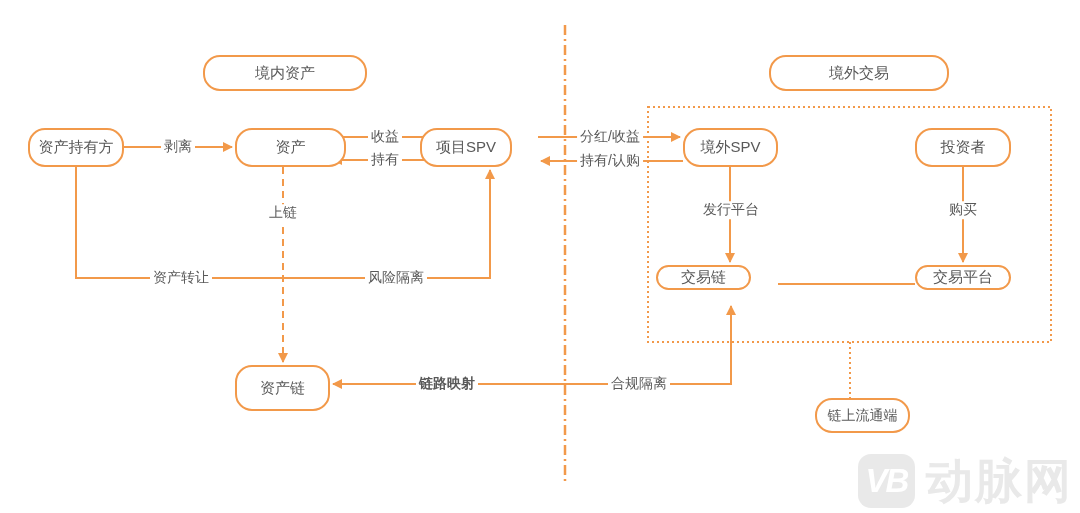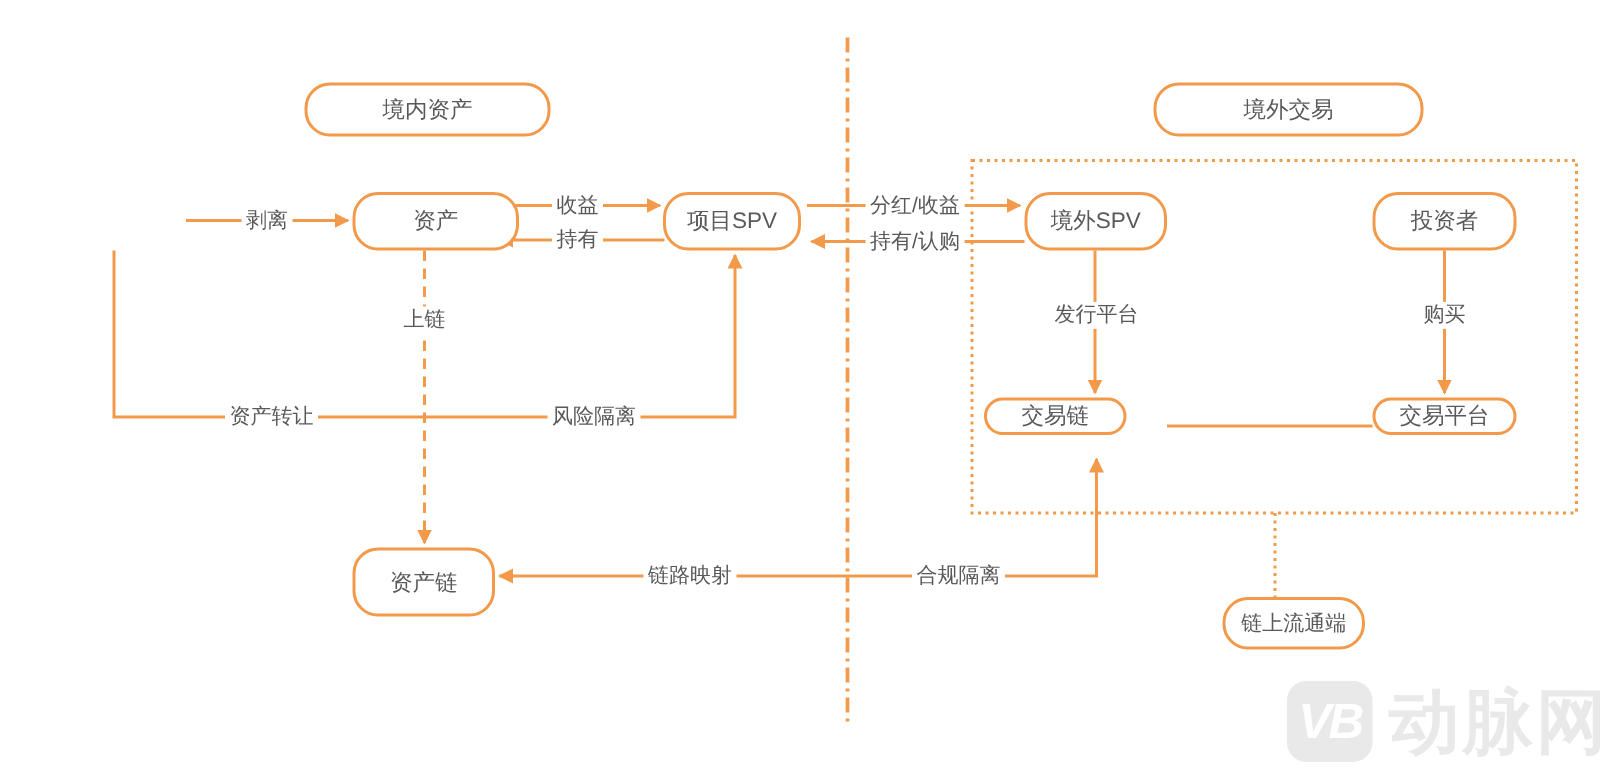--- a/index.html
+++ b/index.html
@@ -100,35 +100,36 @@
     <line x1="778" y1="284" x2="915" y2="284" stroke="#F2994A" stroke-width="2"></line>
 
     <path d="M333,384 L731,384 L731,306" fill="none" stroke="#F2994A" stroke-width="2" marker-start="url(#arr)" marker-end="url(#arr)"></path>
 
     <line x1="850" y1="342" x2="850" y2="398" stroke="#F2994A" stroke-width="2" stroke-dasharray="2 3"></line>
   </svg>
 
   <div class="node" style="left:203px;top:55px;width:164px;height:36px;">境内资产</div>
   <div class="node" style="left:769px;top:55px;width:180px;height:36px;">境外交易</div>
 
+  <div class="node" style="left:28px;top:128px;width:96px;height:39px;">资产持有方</div>
   <div class="node" style="left:235px;top:128px;width:111px;height:39px;">资产</div>
-  <div class="node" style="left:442px;top:128px;width:92px;height:39px;text-align:center;">项目SPV</div>
+  <div class="node" style="left:420px;top:128px;width:92px;height:39px;text-align:center;">项目SPV</div>
   <div class="node" style="left:683px;top:128px;width:95px;height:39px;">境外SPV</div>
   <div class="node" style="left:915px;top:128px;width:96px;height:39px;">投资者</div>
   <div class="node" style="left:656px;top:265px;width:95px;height:25px;">交易链</div>
   <div class="node" style="left:915px;top:265px;width:96px;height:25px;">交易平台</div>
   <div class="node" style="left:235px;top:365px;width:95px;height:46px;font-family:Liberation Serif, serif;">资产链</div>
   <div class="node" style="left:803px;top:398px;width:95px;height:35px;font-size:14px;margin-left:12px;">链上流通端</div>
 
   <span class="edge-label" style="left:178px;top:147px;">剥离</span>
   <span class="edge-label" style="left:385px;top:137px;">收益</span>
   <span class="edge-label" style="left:385px;top:160px;">持有</span>
   <span class="edge-label" style="left:610px;top:137px;">分红/收益</span>
   <span class="edge-label" style="left:610px;top:161px;">持有/认购</span>
   <span class="edge-label" style="left:283px;top:213px;">上链</span>
   <span class="edge-label" style="left:181px;top:278px;">资产转让</span>
   <span class="edge-label" style="left:396px;top:278px;">风险隔离</span>
   <span class="edge-label" style="left:731px;top:210px;">发行平台</span>
   <span class="edge-label" style="left:963px;top:210px;">购买</span>
-  <span class="edge-label" style="left:460px;top:384px;">链路映射</span>
+  <span class="edge-label" style="left:447px;top:384px;font-weight:bold;">链路映射</span>
   <span class="edge-label" style="left:639px;top:384px;">合规隔离</span>
 
 </div>
 
 </body></html>

